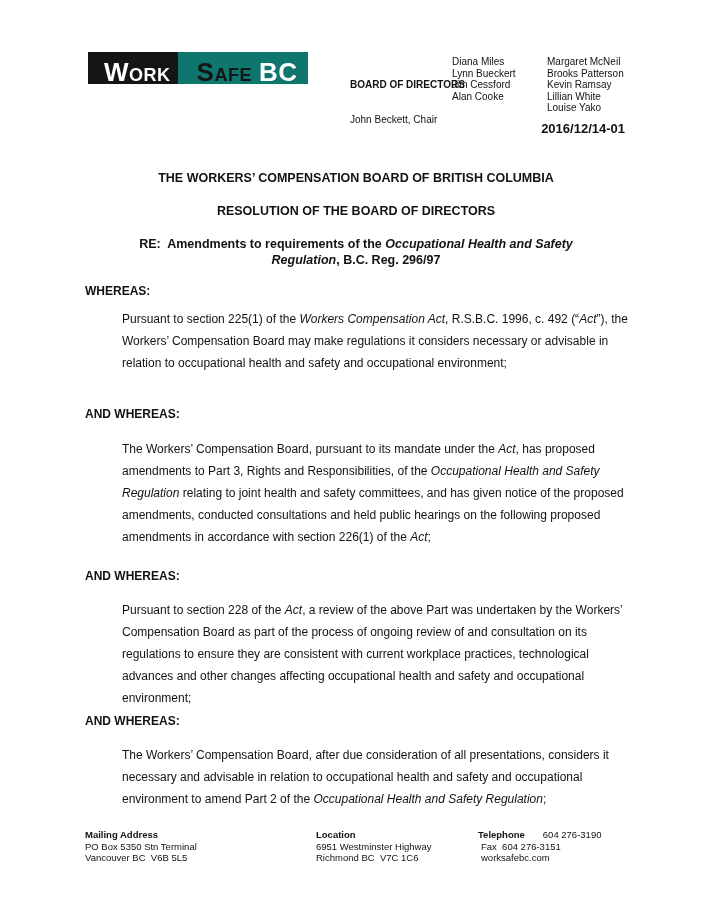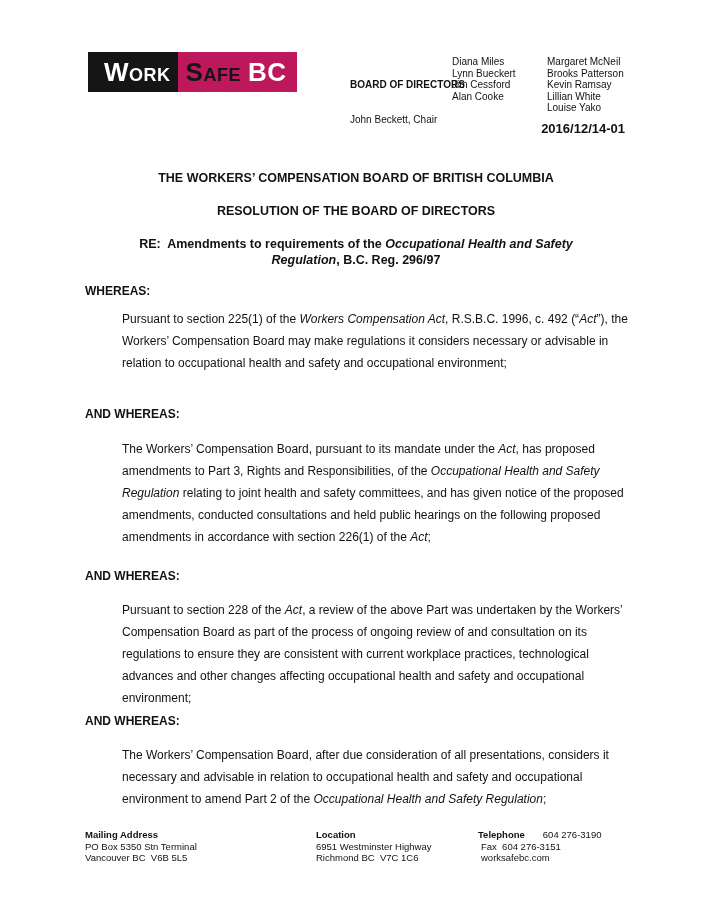--- a/index.html
+++ b/index.html
@@ -7,23 +7,23 @@
   body {
     width: 712px; height: 923px;
     font-family: "Liberation Sans", "DejaVu Sans", sans-serif;
     color: #121212;
     overflow: hidden;
   }
   .page { position: relative; width: 712px; height: 923px; background: #fff; }
 
   
   .logo { position: absolute; left: 88px; top: 52px; height: 40px; display: flex; }
-  .logo .seg { display: flex; height: 40px; }
+  .logo .seg { display: flex; height: 32px; }
   .logo .seg-black { background: #151515; padding: 0 7px 0 16px; }
-  .logo .seg-orange { background: #be185d; padding: 0 11px 0 8px; }
+  .logo .seg-orange { background: #0f766e; padding: 0 11px 0 19px; }
   .logo span.word {
     font-weight: bold; font-size: 26px; line-height: 40px;
     font-variant: small-caps; letter-spacing: 0.5px;
   }
   .logo .w-work { color: #ffffff; }
   .logo .w-safe { color: #151515; }
   .logo .w-bc { color: #ffffff; margin-left: 7px; }
 
   
   .hdr-small { font-size: 10px; line-height: 11.6px; white-space: pre-wrap; }

